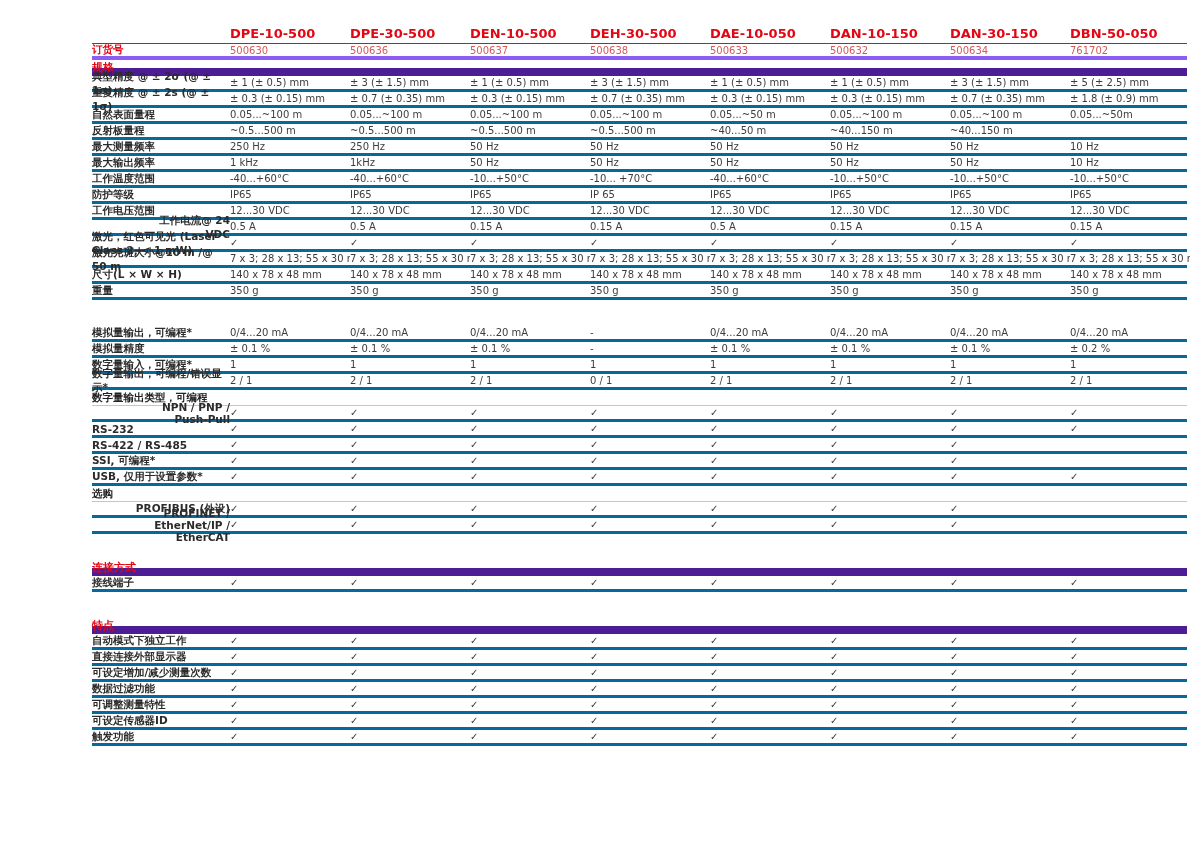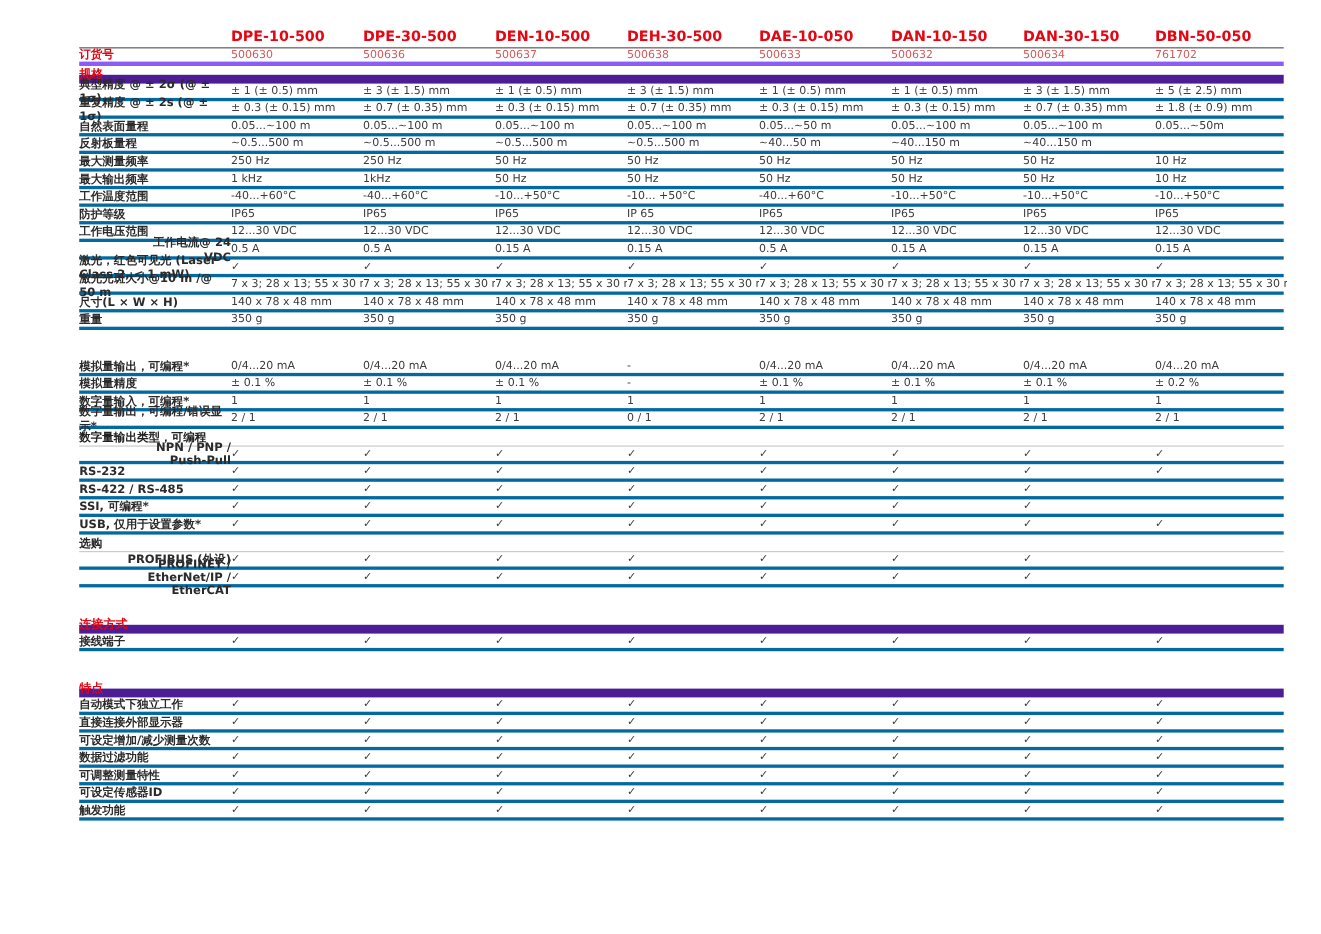--- a/index.html
+++ b/index.html
@@ -1,18 +1,18 @@
 <!DOCTYPE html>
 <html><head>
 <meta charset="utf-8">
 <style>
   * { box-sizing: border-box; margin: 0; padding: 0; }
   html,body { width: 1201px; height: 849px; background: #ffffff; overflow: hidden;
     font-family: "DejaVu Sans", "Liberation Sans", sans-serif; color: #3c3c3c; }
-  .tbl { position: absolute; left: 72px; top: 24px; width: 1095px; }
+  .tbl { position: absolute; left: 92px; top: 24px; width: 1095px; }
 
   .row { display: flex; align-items: center; height: 16px; border-bottom: 3px solid #0369a1; }
   .cell { flex: 0 0 120px; width: 120px; font-size: 10px; color: #3c3c3c; padding-right: 6px;
     white-space: nowrap; overflow: hidden; }
   .label-cell { flex: 0 0 138px; width: 138px; font-size: 10.5px; font-weight: 600; color: #2b2b2b; }
   .label-cell.indent { padding-left: 40px; text-align: right; }
 
   .head-row { height: 20px; border-bottom: 1px solid #4d4d4d; }
   .head-row .cell { font-size: 13px; font-weight: bold; color: #e30613; }
   .order-row { height: 16px; border-bottom: 4px solid #8b5cf6; }
@@ -122,21 +122,21 @@
           <div class="cell">50 Hz</div>
           <div class="cell">50 Hz</div>
           <div class="cell">50 Hz</div>
           <div class="cell">10 Hz</div>
         </div>
         <div class="row">
           <div class="label-cell cell-label">工作温度范围</div>
           <div class="cell">-40...+60°C</div>
           <div class="cell">-40...+60°C</div>
           <div class="cell">-10...+50°C</div>
-          <div class="cell">-10... +50°C</div>
+          <div class="cell">-10... +70°C</div>
           <div class="cell">-40...+60°C</div>
           <div class="cell">-10...+50°C</div>
           <div class="cell">-10...+50°C</div>
           <div class="cell">-10...+50°C</div>
         </div>
         <div class="row">
           <div class="label-cell cell-label">防护等级</div>
           <div class="cell">IP65</div>
           <div class="cell">IP65</div>
           <div class="cell">IP65</div>

